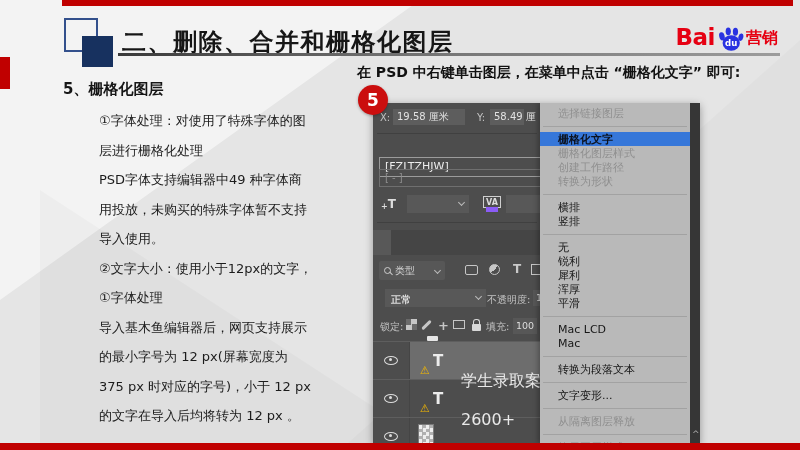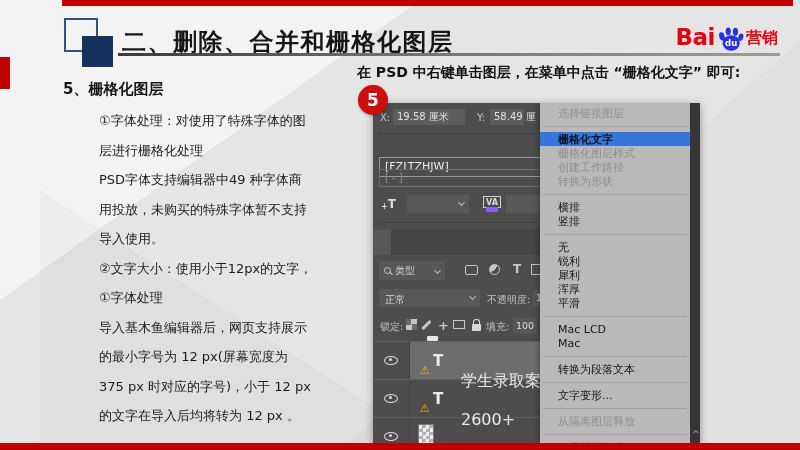--- a/index.html
+++ b/index.html
@@ -183,21 +183,21 @@
     <div class="searchbox">
       <span class="mag"></span>
       <span class="txt">类型</span>
       <span class="chevd"></span>
     </div>
     <span class="ficon icon-img" style="left:92px;"></span>
     <span class="ficon icon-half" style="left:116px;top:161px;"></span>
     <span class="ficon icon-T" style="left:140px;">T</span>
     <span class="ficon icon-frame" style="left:158px;top:161px;"></span>
 
-    <div class="dropbox" style="left:6px;top:186px;width:101px;">
+    <div class="dropbox" style="left:12px;top:186px;width:101px;font-weight:bold;">
       <span class="lbl" style="left:6px;top:4px;color:#dcdcdc;">正常</span>
       <span class="chevd"></span>
     </div>
     <span class="lbl" style="left:114px;top:190px;">不透明度:</span>
     <div class="opacity-box" style="left:160px;top:187px;">100</div>
 
     <span class="lbl" style="left:7px;top:217px;">锁定:</span>
     <span class="lockicon icon-checker" style="left:33px;"></span>
     <span class="lockicon icon-brush" style="left:52px;"></span>
     <span class="lockicon icon-move" style="left:65px;top:217px;">+</span>

